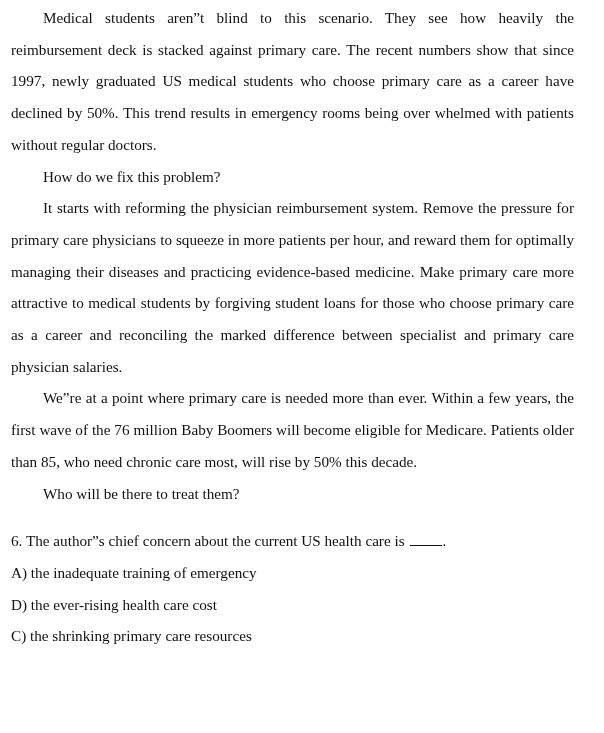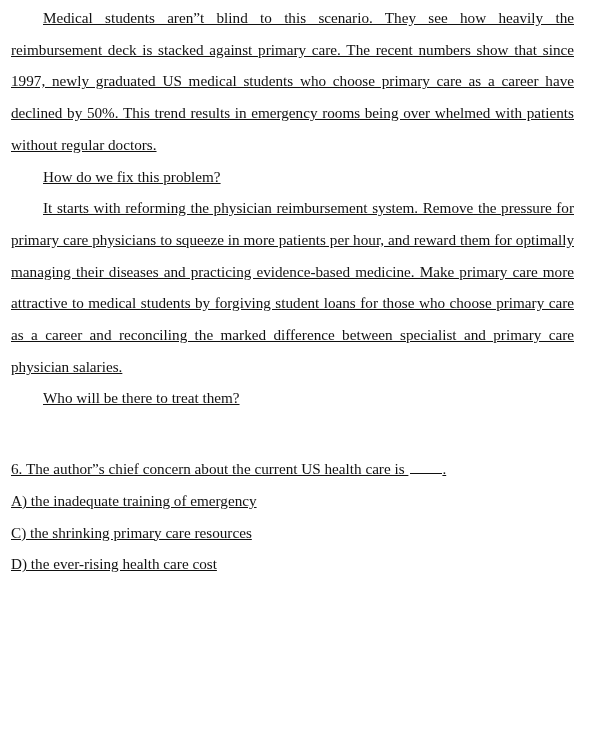--- a/index.html
+++ b/index.html
@@ -1,39 +1,40 @@
 <!DOCTYPE html>
 <html><head>
   <meta charset="utf-8">
   <style>
     html, body { margin: 0; padding: 0; background: #ffffff; }
     body {
       width: 604px; height: 733px; overflow: hidden;
       font-family: "Liberation Serif", "DejaVu Serif", serif;
       font-size: 15.2px; color: #111111;
     }
-    .page { position: relative; padding: 2px 30px 0 11px; text-decoration: underline; }
+    .page { position: relative; padding: 2px 30px 0 11px; }
     .para {
       margin: 0; text-align: justify; text-indent: 32px;
       line-height: 31.7px;
     }
-    .question-block { margin-top: 39px; }
+    .question-block { margin-top: 16px; }
     .q-line { margin: 0; line-height: 31.7px; text-align: left; }
     .blank { display: inline-block; width: 32px; border-bottom: 1px solid #111; height: 1px; vertical-align: baseline; margin-left: 2px; }
   </style>
 </head>
 <body>
 
 <div class="page">
   <div>
     <p class="para">Medical students aren”t blind to this scenario. They see how heavily the reimbursement deck is stacked against primary care. The recent numbers show that since 1997, newly graduated US medical students who choose primary care as a career have declined by 50%. This trend results in emergency rooms being over whelmed with patients without regular doctors.</p>
     <p class="para">How do we fix this problem?</p>
     <p class="para">It starts with reforming the physician reimbursement system. Remove the pressure for primary care physicians to squeeze in more patients per hour, and reward them for optimally managing their diseases and practicing evidence-based medicine. Make primary care more attractive to medical students by forgiving student loans for those who choose primary care as a career and reconciling the marked difference between specialist and primary care physician salaries.</p>
+    <p class="para">We”re at a point where primary care is needed more than ever. Within a few years, the first wave of the 76 million Baby Boomers will become eligible for Medicare. Patients older than 85, who need chronic care most, will rise by 50% this decade.</p>
     <p class="para">Who will be there to treat them?</p>
   </div>
 
   <div class="question-block">
     <p class="q-line"><span>6. The author”s chief concern about the current US health care is </span><span class="blank"></span><span>.</span></p>
     <p class="q-line">A) the inadequate training of emergency</p>
+    <p class="q-line">D) the ever-rising health care cost</p>
     <p class="q-line">C) the shrinking primary care resources</p>
-    <p class="q-line">D) the ever-rising health care cost</p>
   </div>
 </div>
 
 </body></html>

